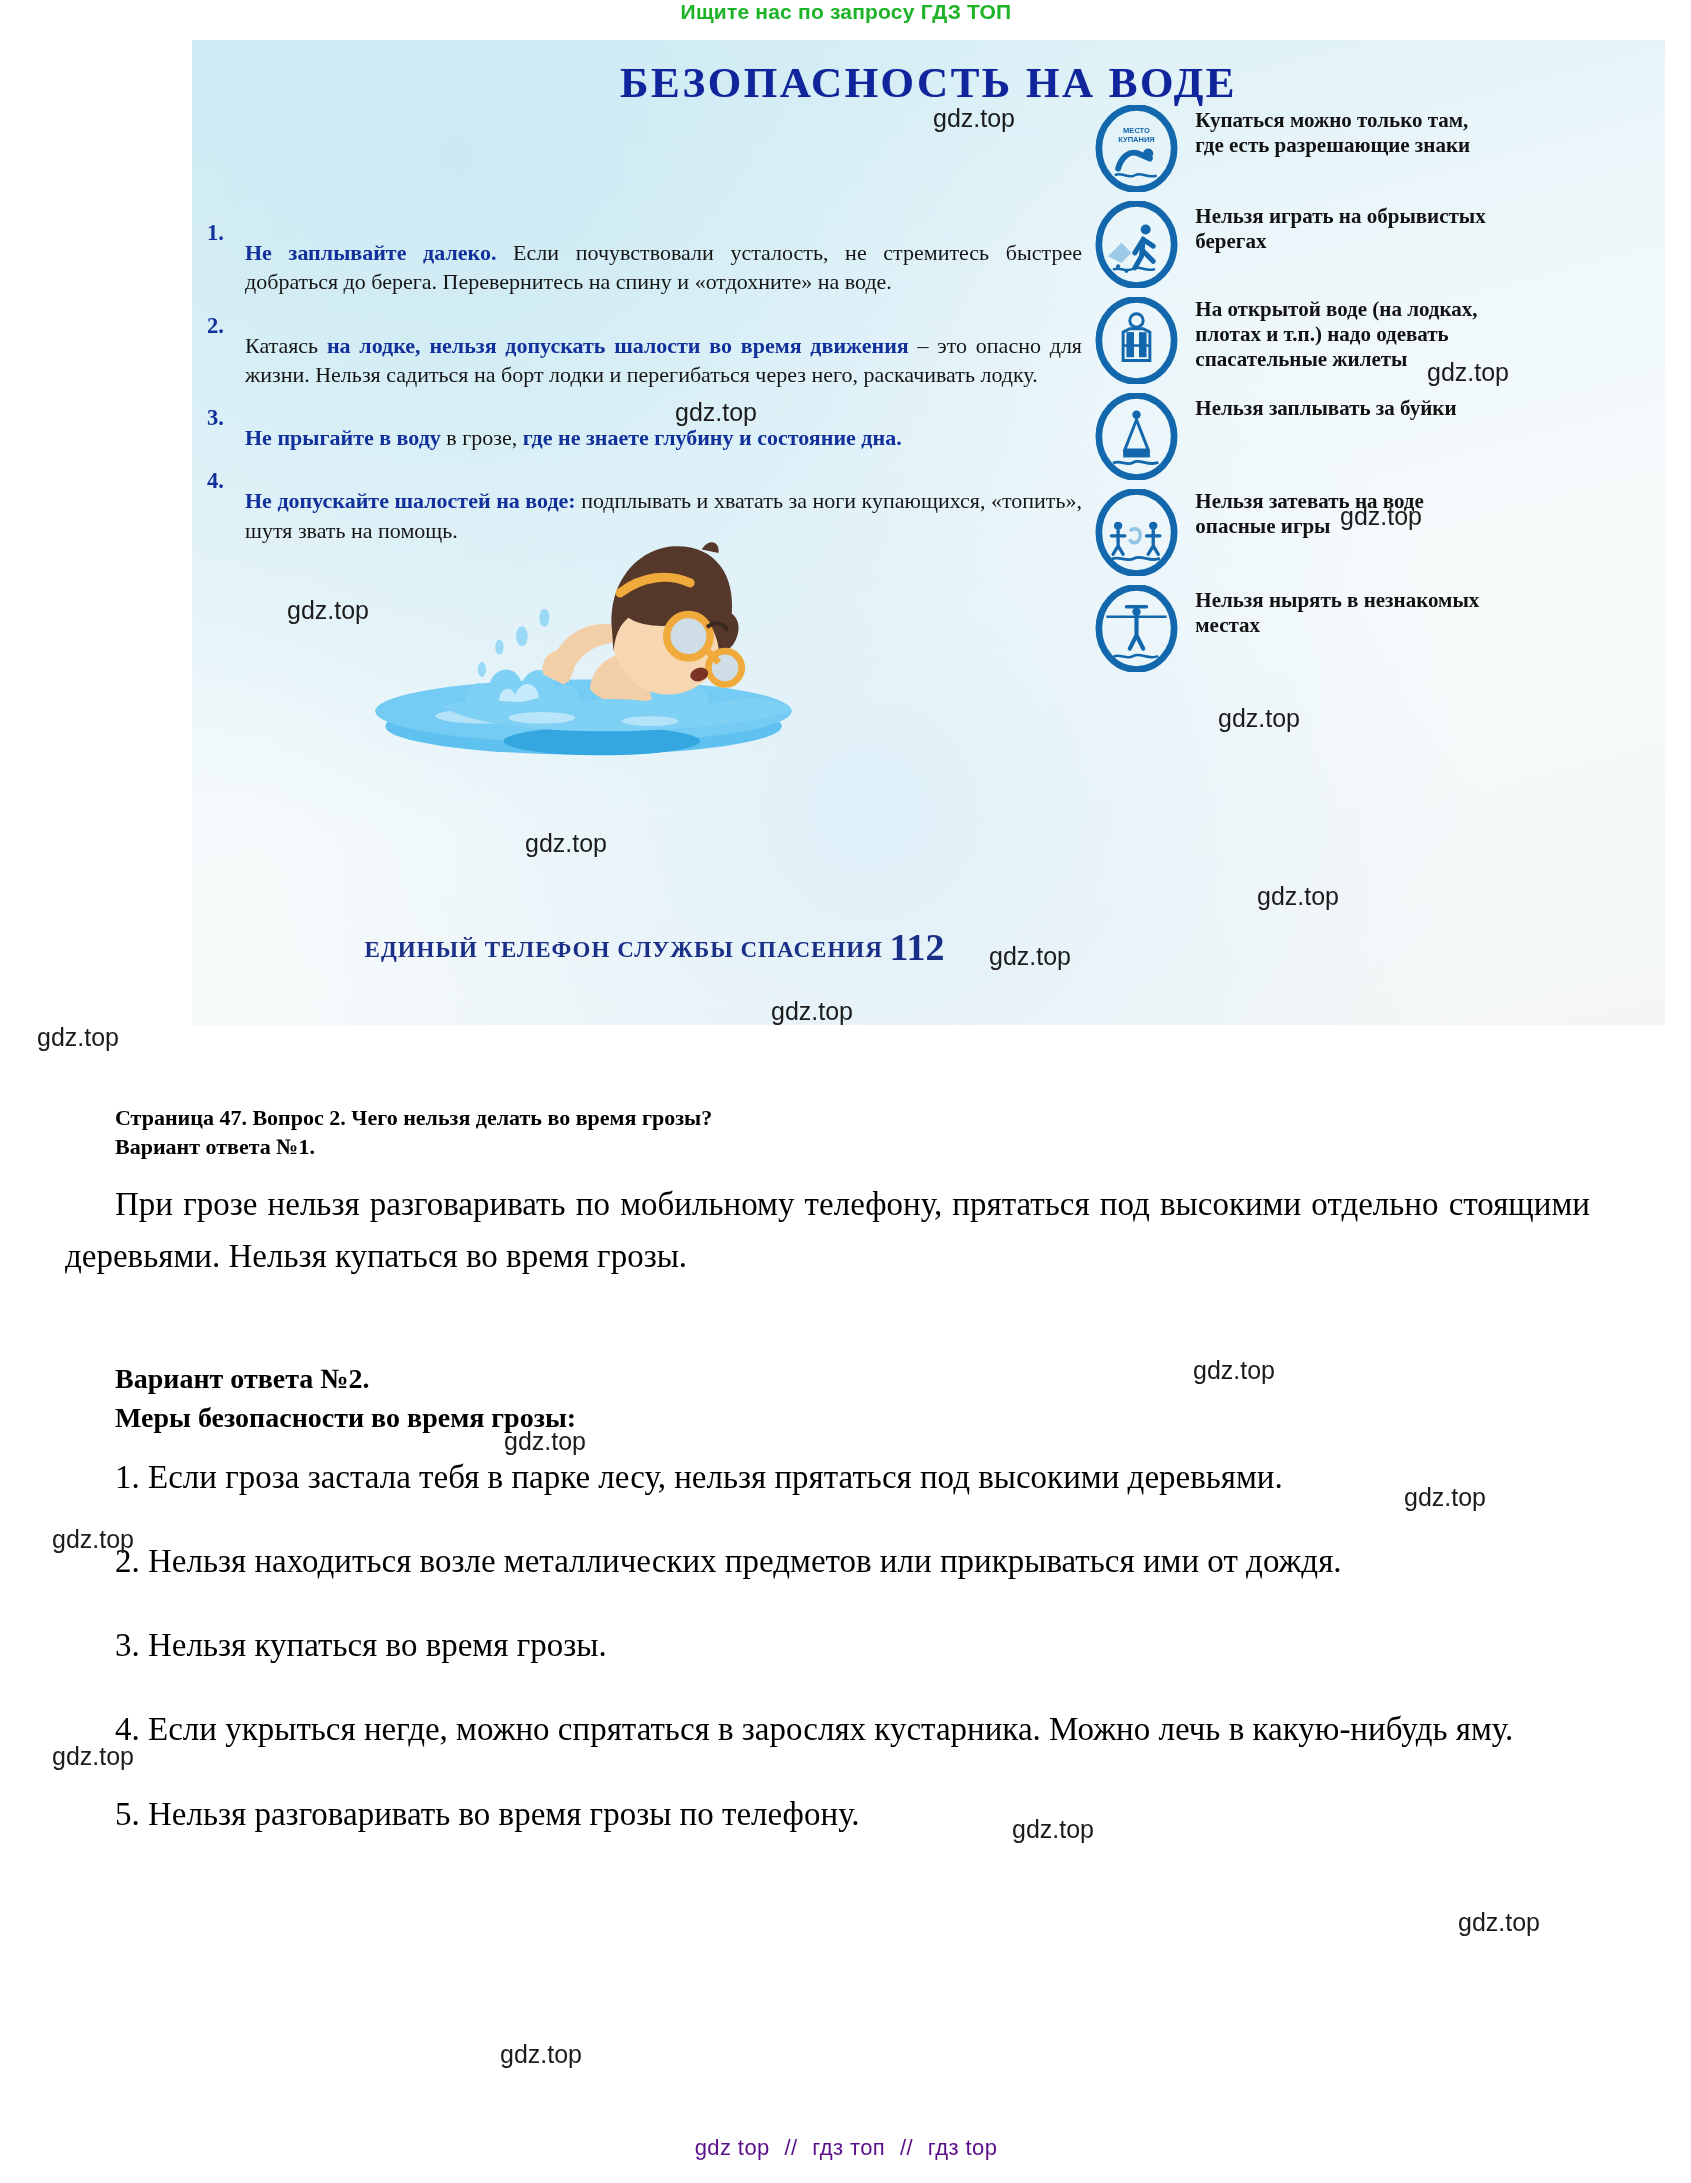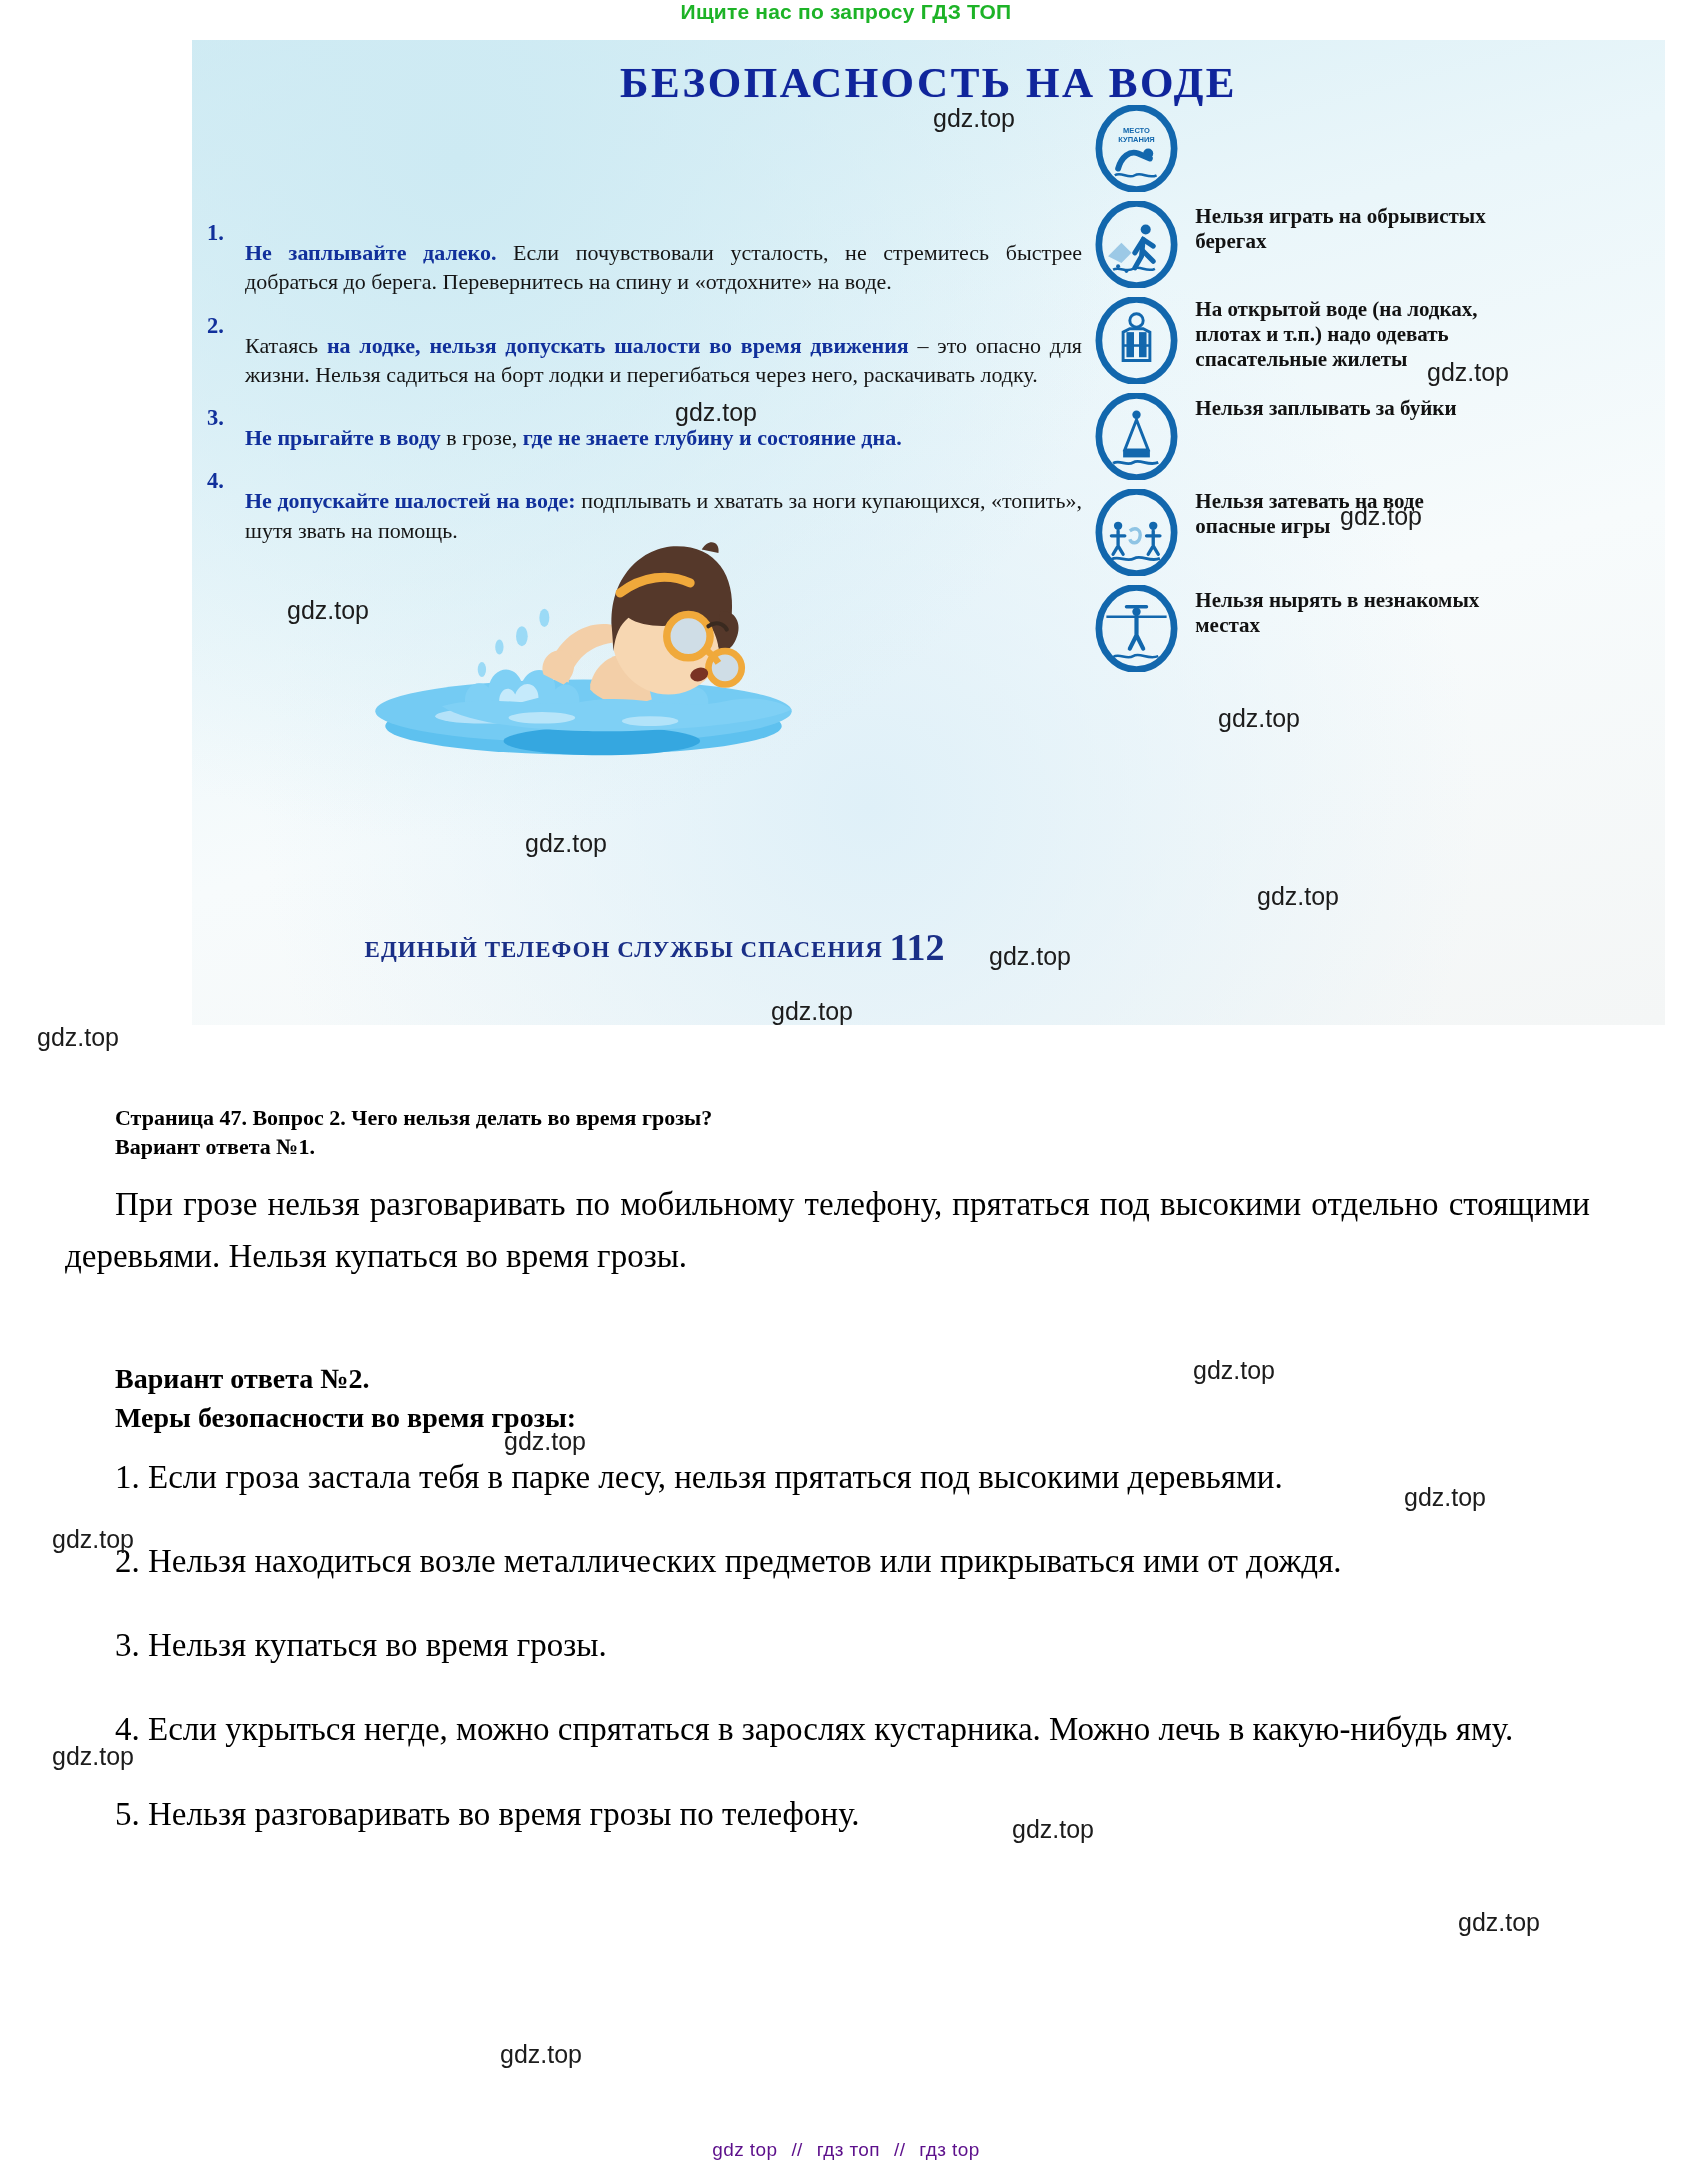--- a/index.html
+++ b/index.html
@@ -194,21 +194,21 @@
   }
   .num-item.nojust { text-align: left; }
 
   
   .footer {
     position: absolute;
     left: 0; right: 0;
     bottom: 21.7px;
     text-align: center;
     font-family: "Liberation Sans", sans-serif;
-    font-size: 19px;
+    font-size: 22px;
     color: #5c0f8b;
     letter-spacing: 0.4px;
   }
   .footer .sep { padding: 0 8.3px; }
 
   
   .wm {
     position: absolute;
     font-family: "Liberation Sans", sans-serif;
     color: #1c1c1c;
@@ -308,20 +308,24 @@
     <div class="sign-row">
       <div class="sign-icon">
         <svg viewBox="0 0 104 104" width="87" height="87" xmlns="http://www.w3.org/2000/svg">
           <ellipse cx="52" cy="52" rx="45" ry="49" fill="none" stroke="#1267ad" stroke-width="8"></ellipse>
           <text x="52" y="34" font-family="Liberation Sans, sans-serif" font-size="9" font-weight="700" fill="#1267ad" text-anchor="middle">МЕСТО</text>
           <text x="52" y="44" font-family="Liberation Sans, sans-serif" font-size="9" font-weight="700" fill="#1267ad" text-anchor="middle">КУПАНИЯ</text>
           <circle cx="66" cy="58" r="6" fill="#1267ad"></circle>
           <path d="M30 76 C34 62 44 54 54 58 L68 64" stroke="#1267ad" stroke-width="7" fill="none" stroke-linecap="round"></path>
           <path d="M26 84 C34 79 42 89 50 84 C58 79 66 89 76 84" stroke="#1267ad" stroke-width="3" fill="none"></path>
         </svg>
+      </div>
+      <div class="sign-label">
+        <div>Купаться можно только там,</div>
+        <div>где есть разрешающие знаки</div>
       </div>
     </div>
 
     <div class="sign-row">
       <div class="sign-icon">
         <svg viewBox="0 0 104 104" width="87" height="87" xmlns="http://www.w3.org/2000/svg">
           <ellipse cx="52" cy="52" rx="45" ry="49" fill="none" stroke="#1267ad" stroke-width="8"></ellipse>
           <path d="M18 66 L34 50 L46 62 L34 74 Z" fill="#9cc9e6"></path>
           <circle cx="63" cy="34" r="6" fill="#1267ad"></circle>
           <path d="M50 62 L60 46 L72 54" stroke="#1267ad" stroke-width="6" fill="none" stroke-linecap="round"></path>

